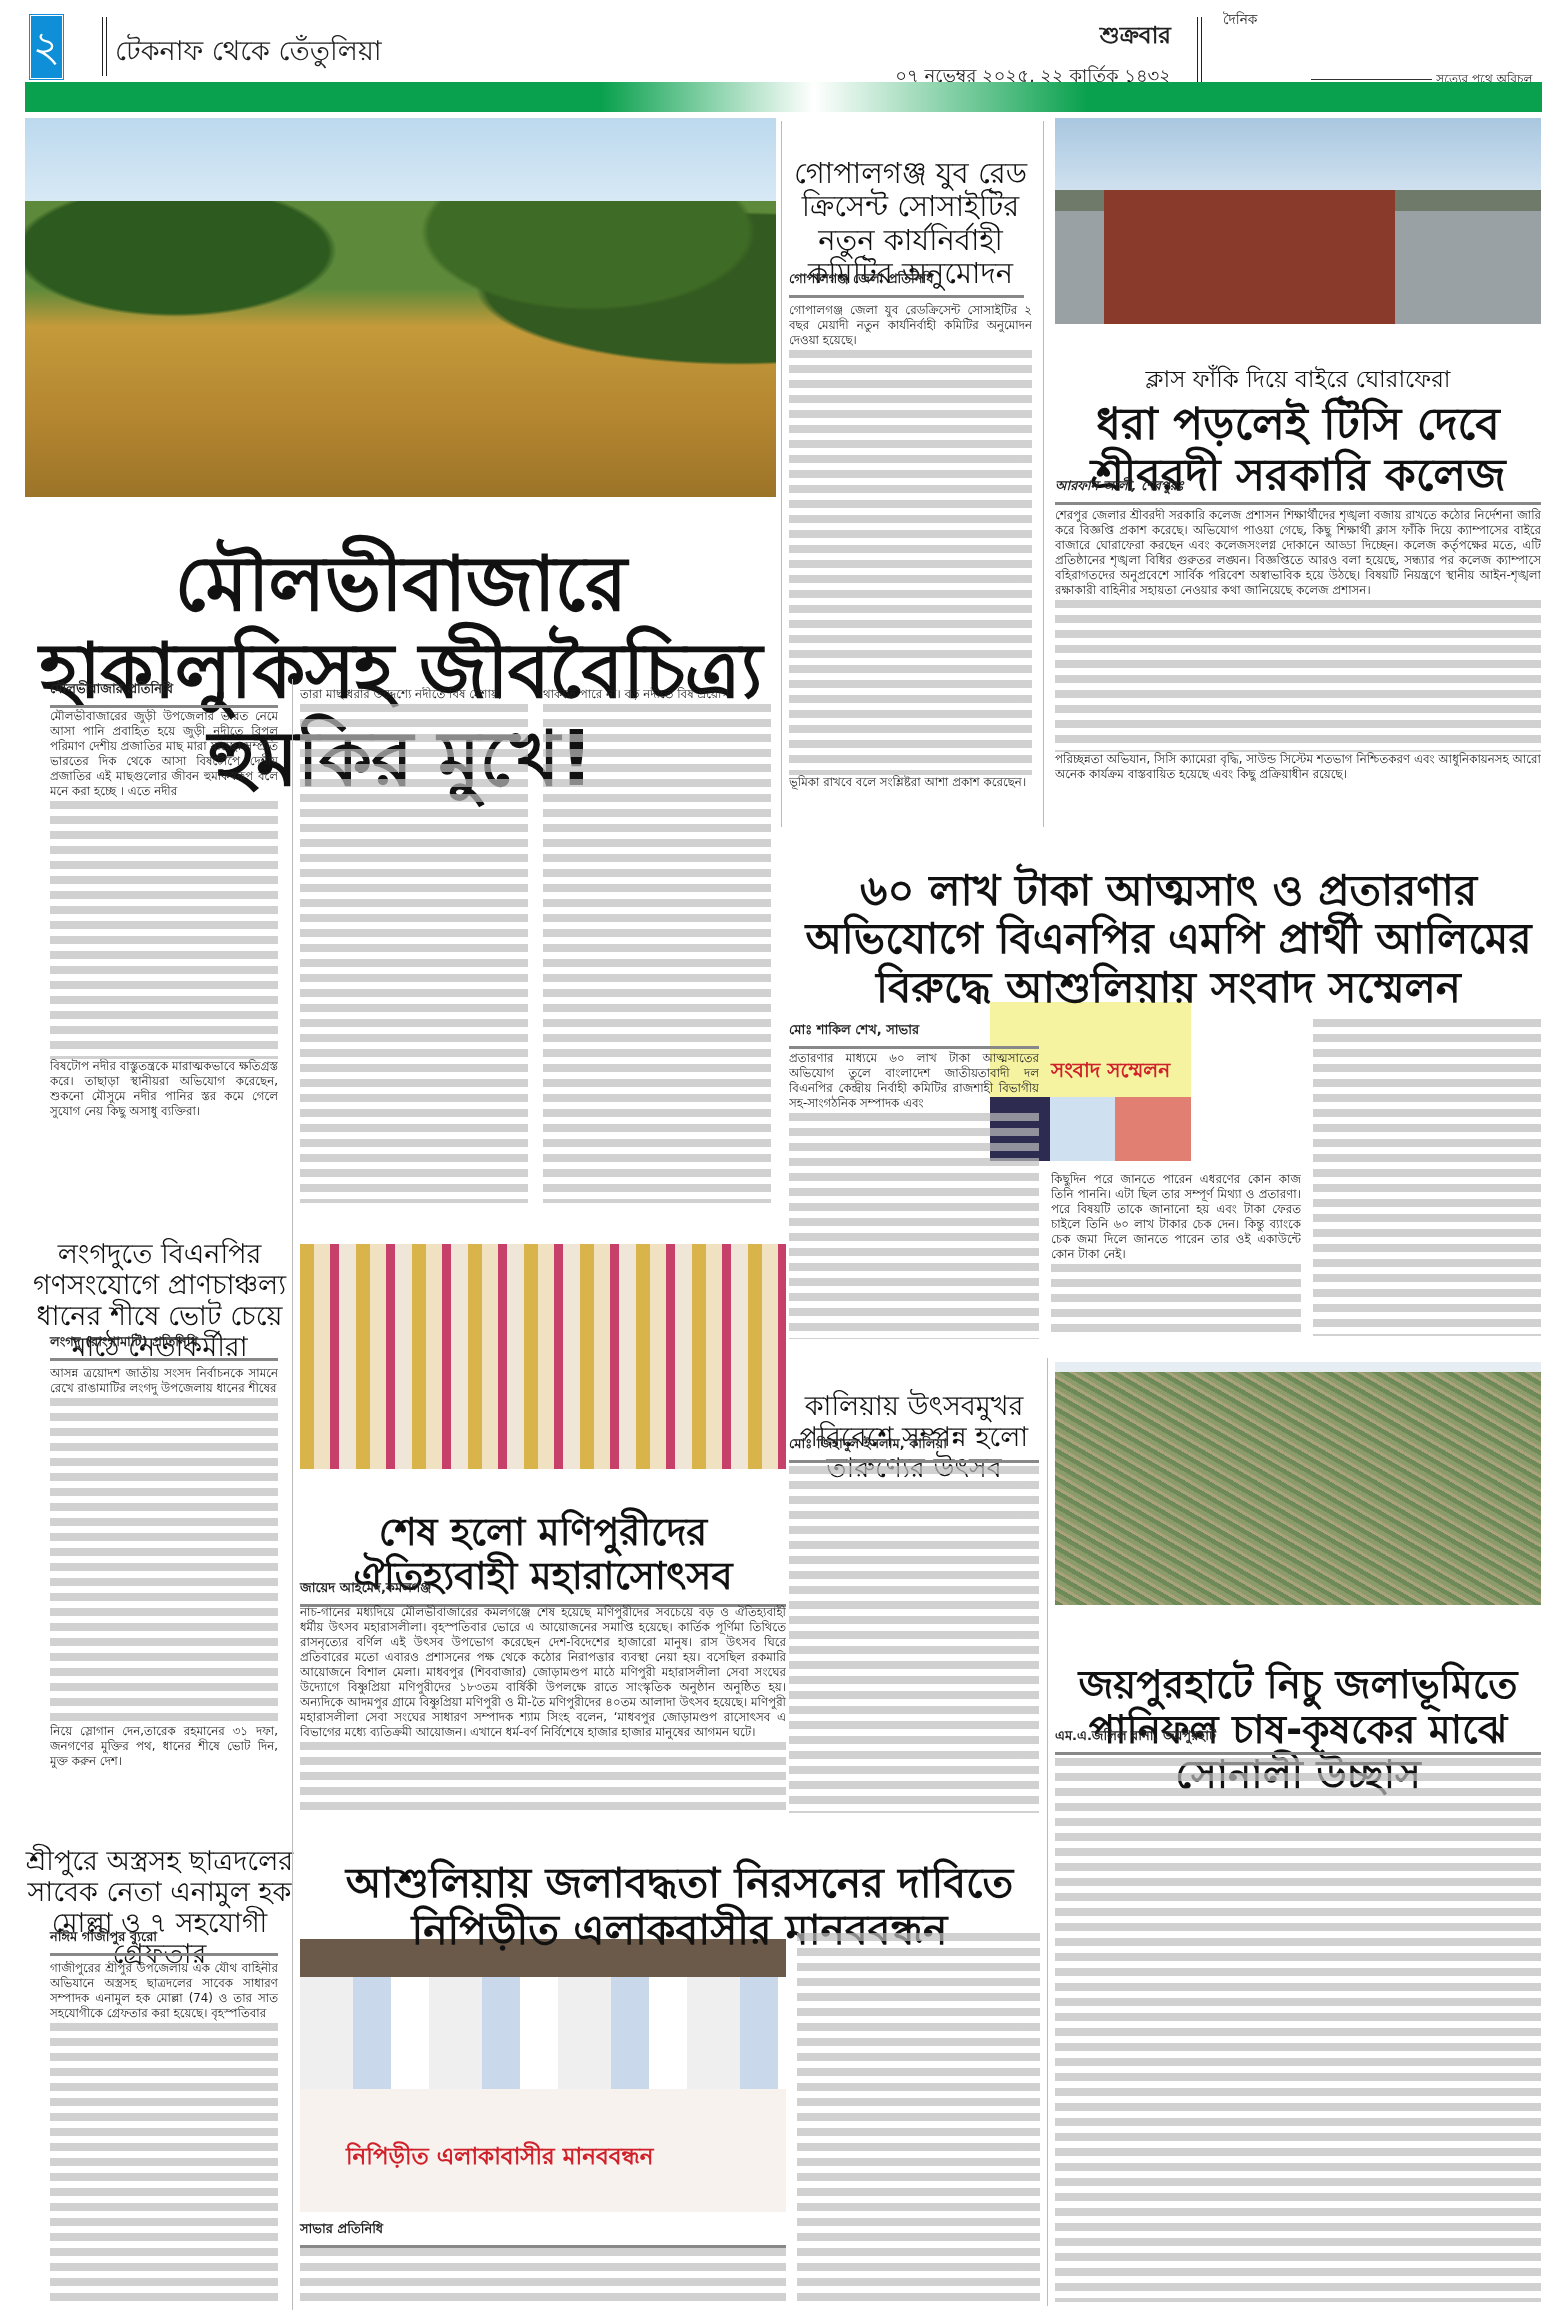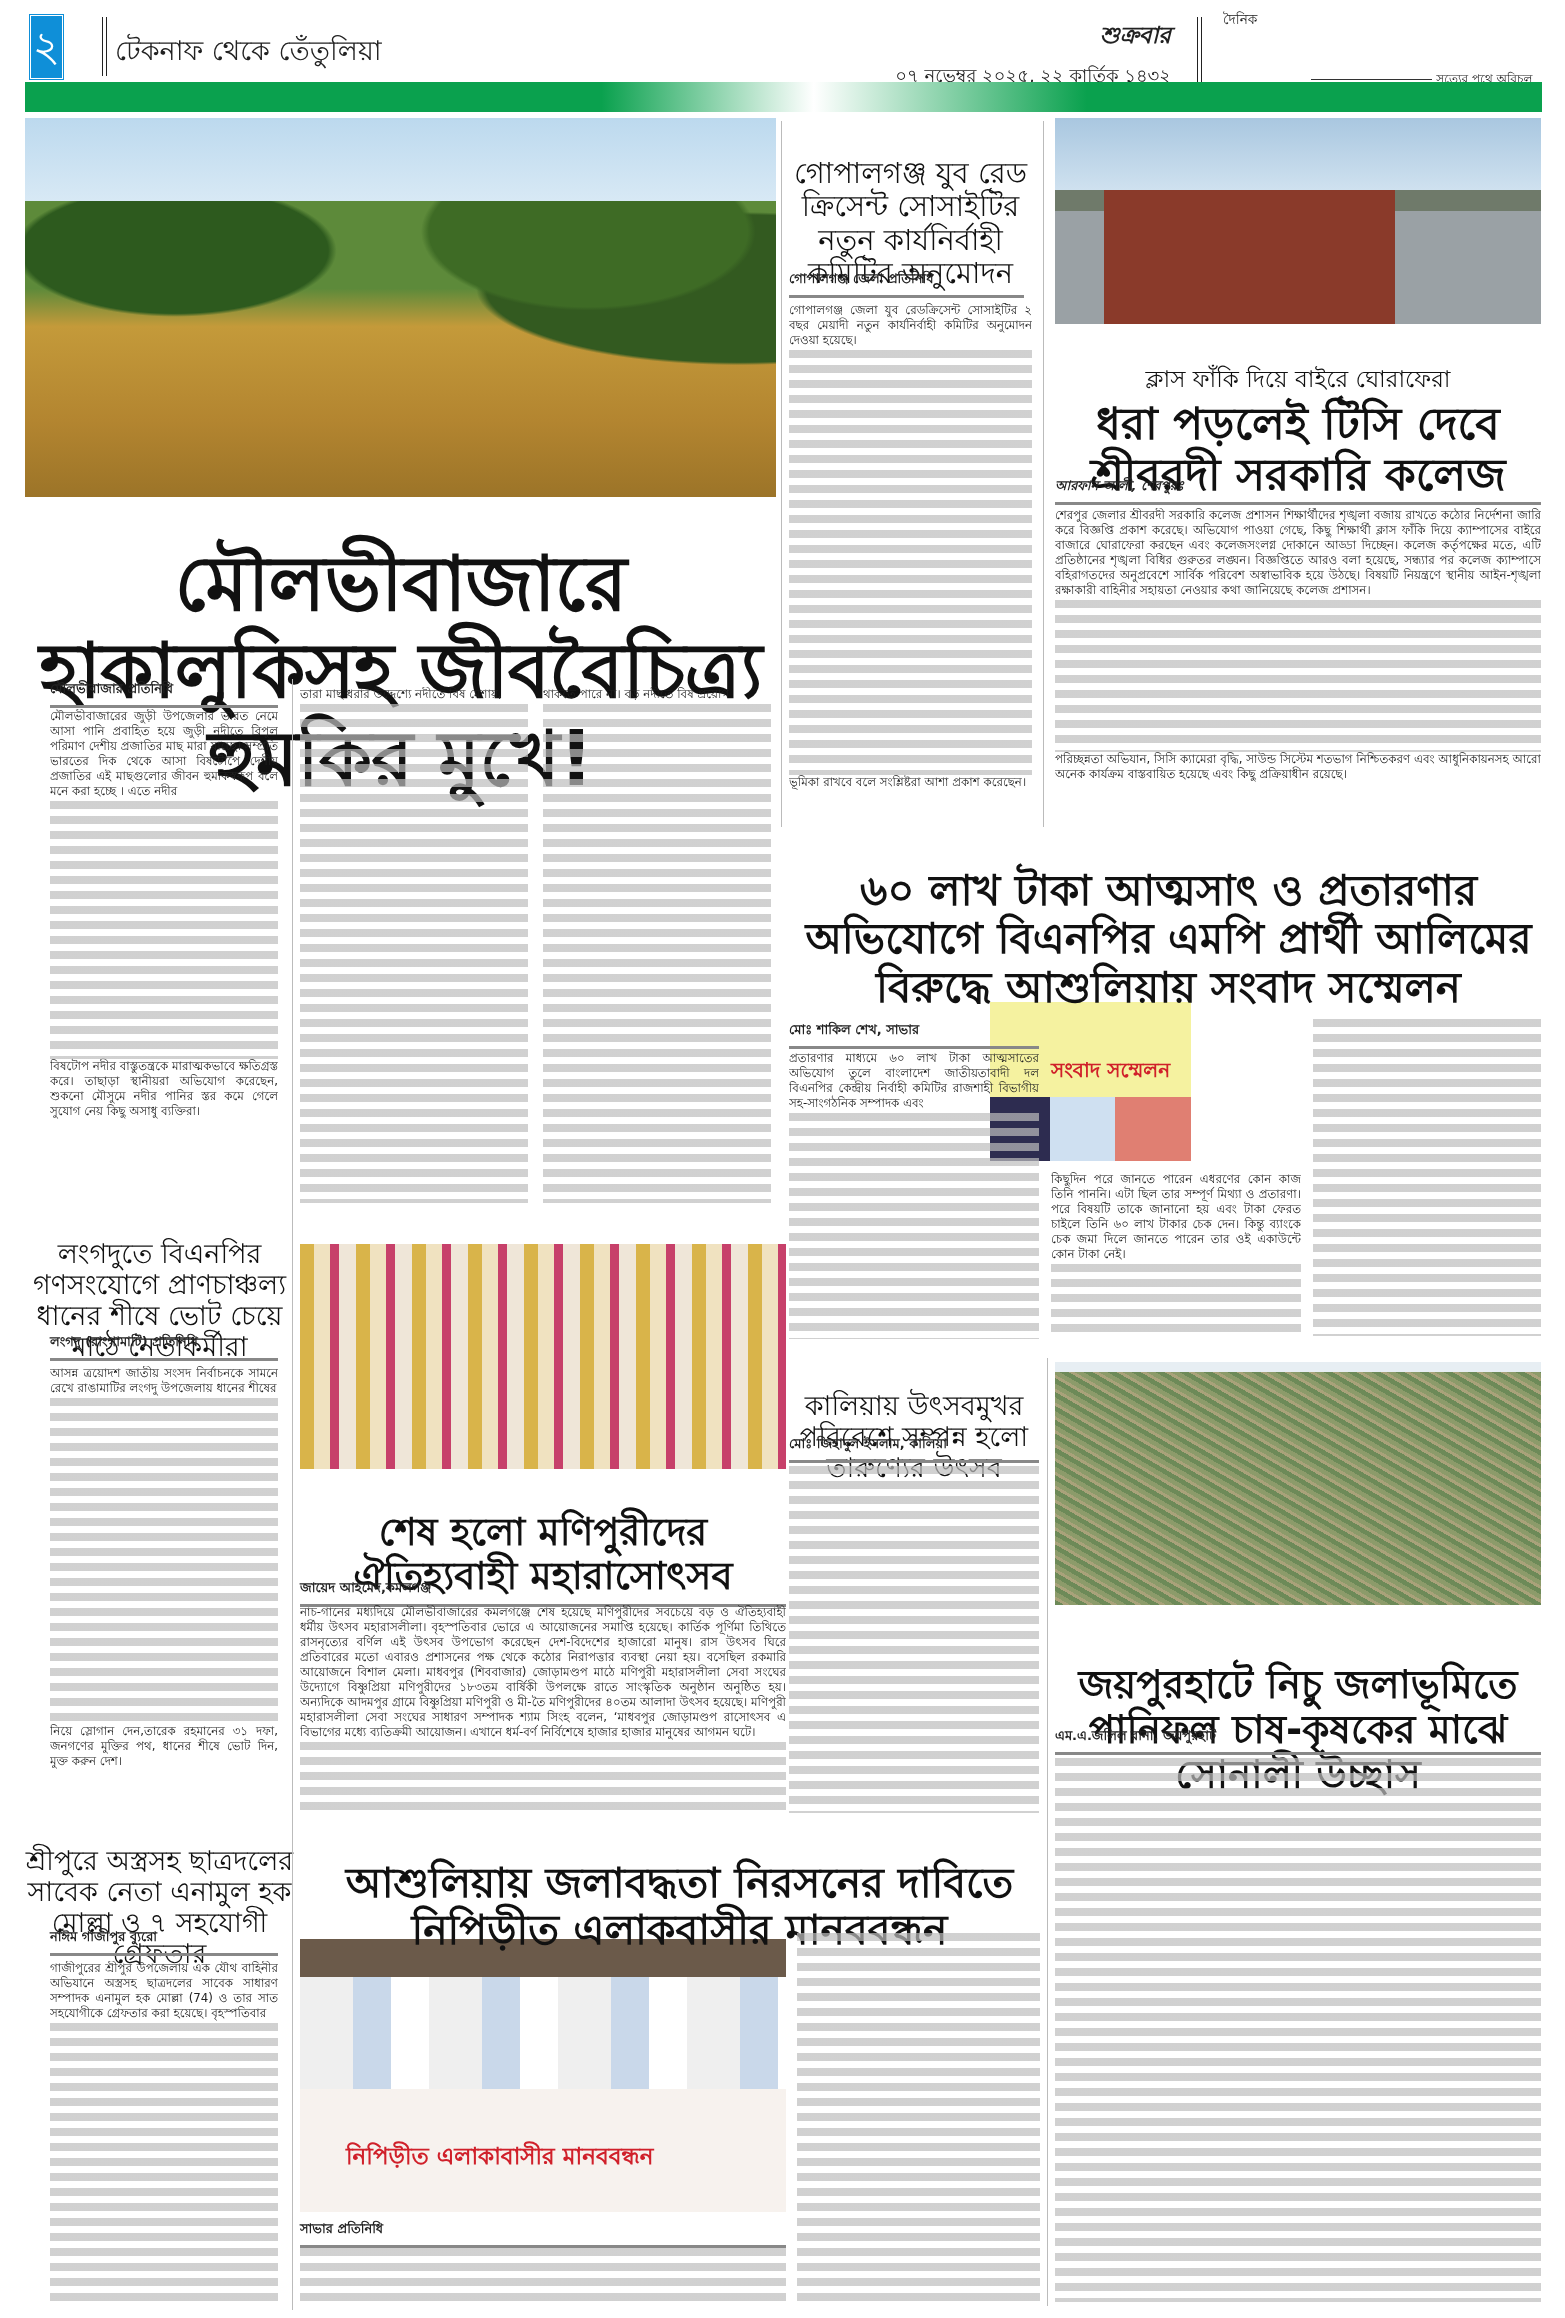--- a/index.html
+++ b/index.html
@@ -6,21 +6,21 @@
   html, body { width: 1566px; height: 2319px; background: #ffffff; overflow: hidden; }
   body { position: relative; font-family: "DejaVu Serif", serif; color: #1a1a1a; }
 
   .abs { position: absolute; }
 
   
   .page-num { left: 30px; top: 15px; width: 33px; height: 64px; background: #0f8fd8; border: 1.5px solid #fff; outline: 1.5px solid #0f8fd8; color: #fff; font-size: 42px; line-height: 61px; text-align: center; font-family: "DejaVu Sans", sans-serif; }
   .sec-divider { left: 102px; top: 16.7px; width: 4.6px; height: 59px; border-left: 1.5px solid #222; border-right: 1.5px solid #222; }
   .section-title { left: 115px; top: 30px; font-size: 27px; color: #222; font-family: "DejaVu Sans", sans-serif; }
   .dateline { right: 395px; top: 16.7px; text-align: right; font-family: "DejaVu Sans", sans-serif; color: #222; }
-  .dateline .dayname { font-size: 23px; font-weight: bold; display: block; font-style: italic; }
+  .dateline .dayname { font-size: 23px; font-weight: bold; display: block; }
   .dateline .date { font-size: 18px; display: block; margin-top: 6px; }
   .mast-divider { left: 1197px; top: 16.7px; width: 4.6px; height: 70px; border-left: 1.5px solid #222; border-right: 1.5px solid #222; }
   .logo { left: 1214px; top: 7.6px; width: 326px; height: 76px; }
   .logo .daily { position: absolute; left: 9px; top: 0; font-size: 13.7px; font-family: "DejaVu Sans", sans-serif; }
   .logo .name { position: absolute; left: 0; top: 13.7px; font-size: 47px; font-weight: bold; font-family: "DejaVu Sans", sans-serif; letter-spacing: -1.5px; color: #111; white-space: nowrap; }
   .logo .emblem { display: inline-block; width: 35px; height: 35px; border-radius: 50%; background: #e1251b; border: 3px solid #1a9e4a; vertical-align: middle; margin: 0 4.6px; position: relative; top: -4.6px; }
   .logo .tagline { position: absolute; right: 7.6px; top: 62px; font-size: 12px; font-family: "DejaVu Sans", sans-serif; }
   .logo .tagline::before { content: ""; display: inline-block; width: 121px; border-top: 0.8px solid #333; vertical-align: middle; margin-right: 4.6px; }
   .green-band { left: 25px; top: 82px; width: 1517px; height: 30px; background: linear-gradient(90deg, #0aa14e 0%, #0aa14e 38%, #ffffff 52%, #0aa14e 70%, #0aa14e 100%); }
 

